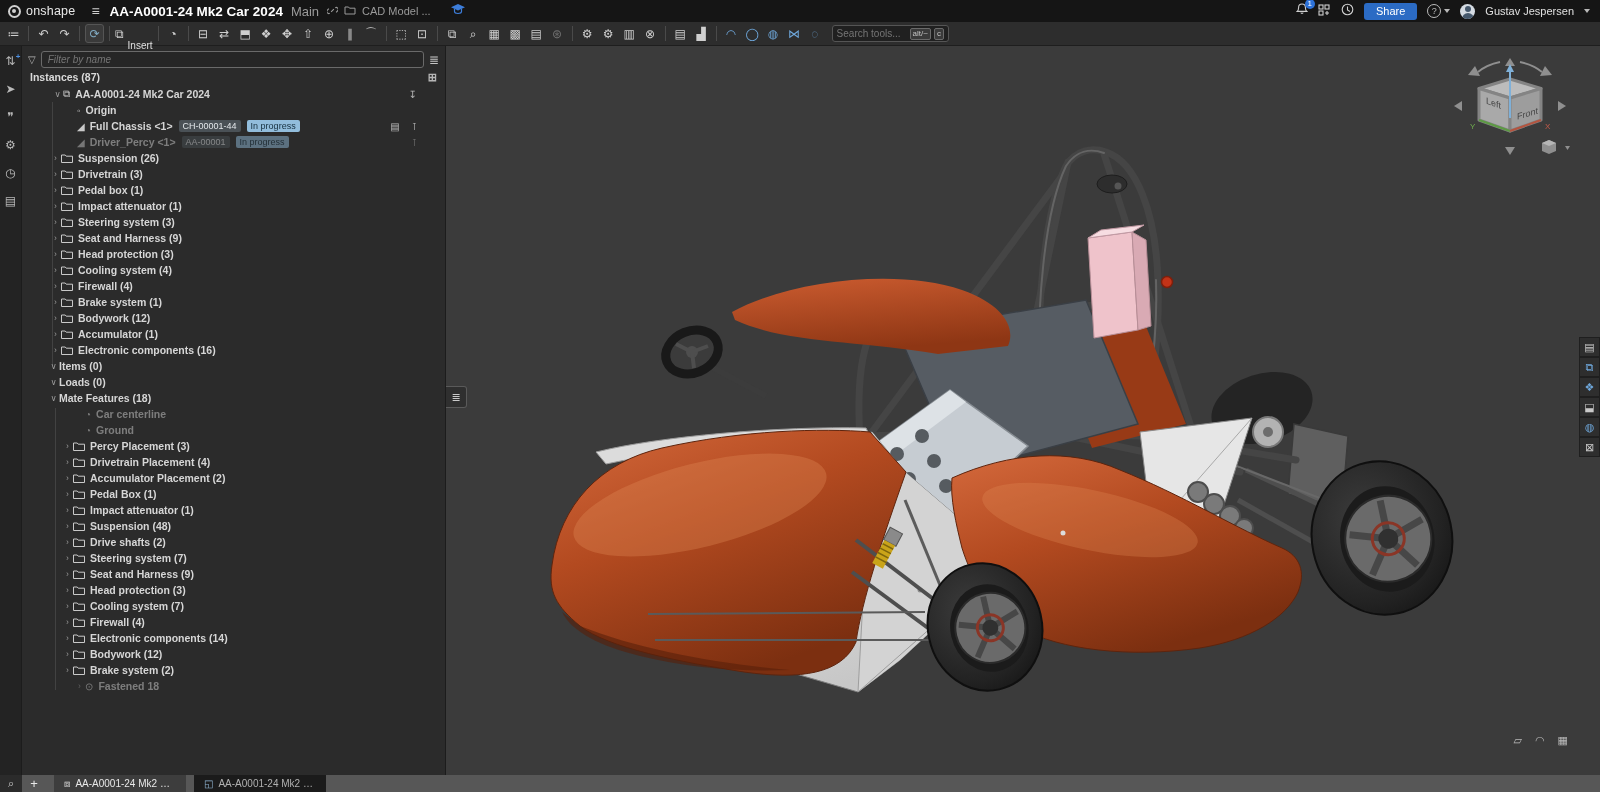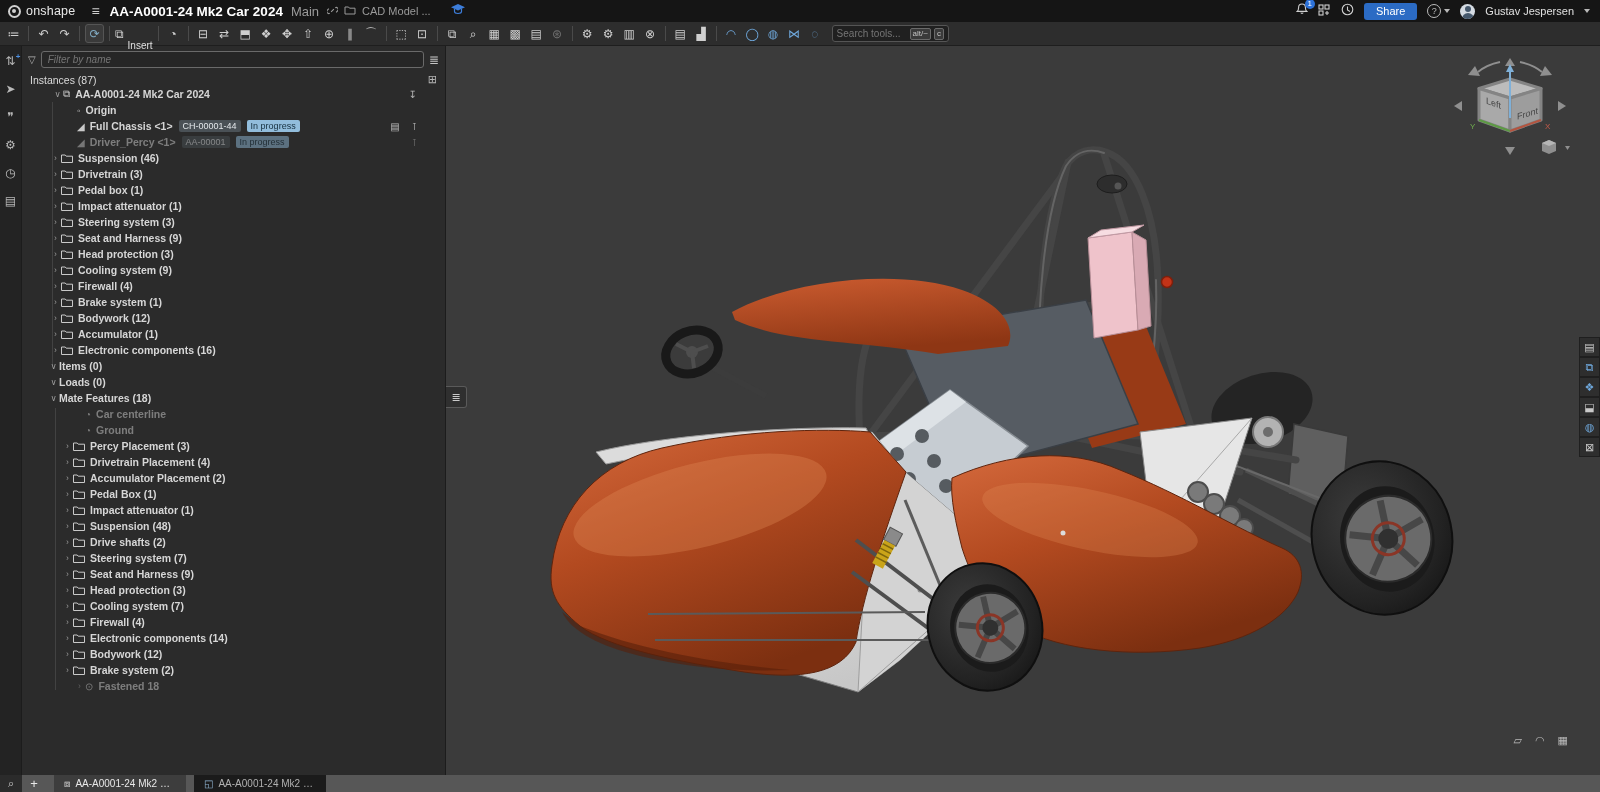--- a/index.html
+++ b/index.html
@@ -61,22 +61,22 @@
 
   
   #panel { position:absolute; left:22px; top:46px; width:424px; bottom:17px; background:#2b2b2b;
     border-right:1px solid #1c1c1c; z-index:10; }
   #filter-row { display:flex; align-items:center; margin:5px 6px 3px 6px; gap:5px; }
   .funnel { color:#b5b5b5; font-size:10px; }
   #filter-input { flex:1; background:#262626; border:1px solid #6a6a6a; border-radius:3px;
     height:17px; color:#9a9a9a; font-size:10px; font-style:italic; padding:0 6px; outline:none;
     font-family:"Liberation Sans",sans-serif; }
   .listic { color:#c5c5c5; font-size:12px; }
-  #instances-header { display:flex; align-items:flex-end; height:15px; padding:0 8px 0 8px;
-    color:#dadada; font-size:10.5px; font-weight:normal;gap:20px; }
+  #instances-header { display:flex; align-items:flex-start; height:15px; padding:0 8px 0 8px;
+    color:#dadada; font-size:10.5px; font-weight:bold;gap:20px; }
   #instances-header .hic { margin-left:auto; color:#b5b5b5; font-size:11px; }
   #tree { position:relative; }
   .row { display:flex; align-items:center; height:16px; padding-right:6px; white-space:nowrap; position:relative; }
   .row .chev { width:11px; color:#9a9a9a; font-size:8.5px; text-align:center; flex:none; }
   .row .nico { margin-right:5px; color:#c9c9c9; font-size:10px; flex:none; display:flex; align-items:center; }
   .row .lbl { font-size:10.5px; font-weight:bold; color:#d6d6d6; }
   .row.dim { opacity:.48; }
   .chip { background:#4a5156; color:#e2e6e9; font-size:9px; padding:0 4px; border-radius:2px;
     height:12px; line-height:12px; margin-left:6px; }
   .chip.status { background:#92bddc; color:#16303f; }
@@ -285,21 +285,21 @@
           <span>⊺</span>
         </span>
       </div>
       <div class="row" style="padding-left: 28px;">
         <span class="chev">›</span>
         <span class="nico">
           <svg width="12" height="9" viewBox="0 0 12 9">
             <path d="M0.5 1 h3.7 l1 1.2 H11.5 V8.5 H0.5 Z" fill="none" stroke="#c9c9c9"></path>
           </svg>
         </span>
-        <span class="lbl">Suspension (46)</span>
+        <span class="lbl">Suspension (26)</span>
       </div>
       <div class="row" style="padding-left: 28px;">
         <span class="chev">›</span>
         <span class="nico">
           <svg width="12" height="9" viewBox="0 0 12 9">
             <path d="M0.5 1 h3.7 l1 1.2 H11.5 V8.5 H0.5 Z" fill="none" stroke="#c9c9c9"></path>
           </svg>
         </span>
         <span class="lbl">Drivetrain (3)</span>
       </div>
@@ -348,21 +348,21 @@
         </span>
         <span class="lbl">Head protection (3)</span>
       </div>
       <div class="row" style="padding-left: 28px;">
         <span class="chev">›</span>
         <span class="nico">
           <svg width="12" height="9" viewBox="0 0 12 9">
             <path d="M0.5 1 h3.7 l1 1.2 H11.5 V8.5 H0.5 Z" fill="none" stroke="#c9c9c9"></path>
           </svg>
         </span>
-        <span class="lbl">Cooling system (9)</span>
+        <span class="lbl">Cooling system (4)</span>
       </div>
       <div class="row" style="padding-left: 28px;">
         <span class="chev">›</span>
         <span class="nico">
           <svg width="12" height="9" viewBox="0 0 12 9">
             <path d="M0.5 1 h3.7 l1 1.2 H11.5 V8.5 H0.5 Z" fill="none" stroke="#c9c9c9"></path>
           </svg>
         </span>
         <span class="lbl">Firewall (4)</span>
       </div>

